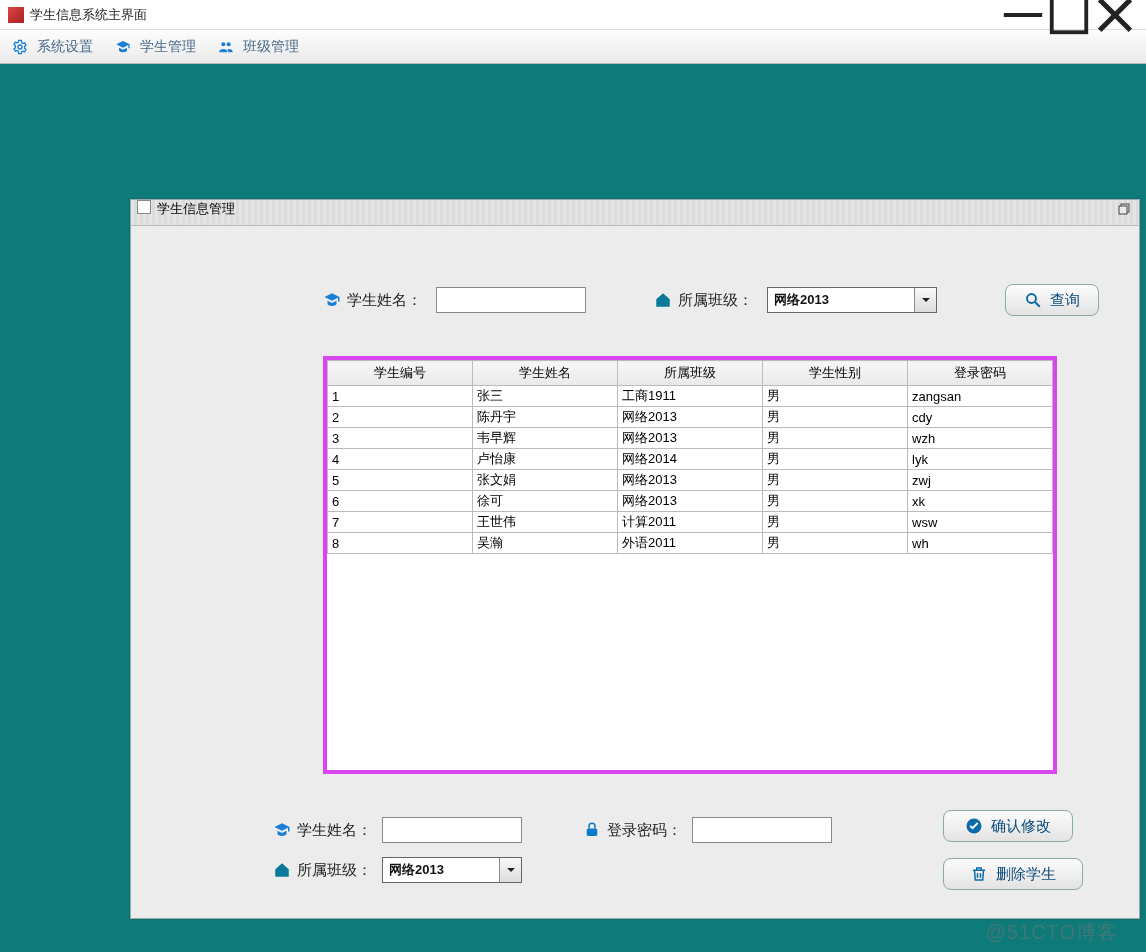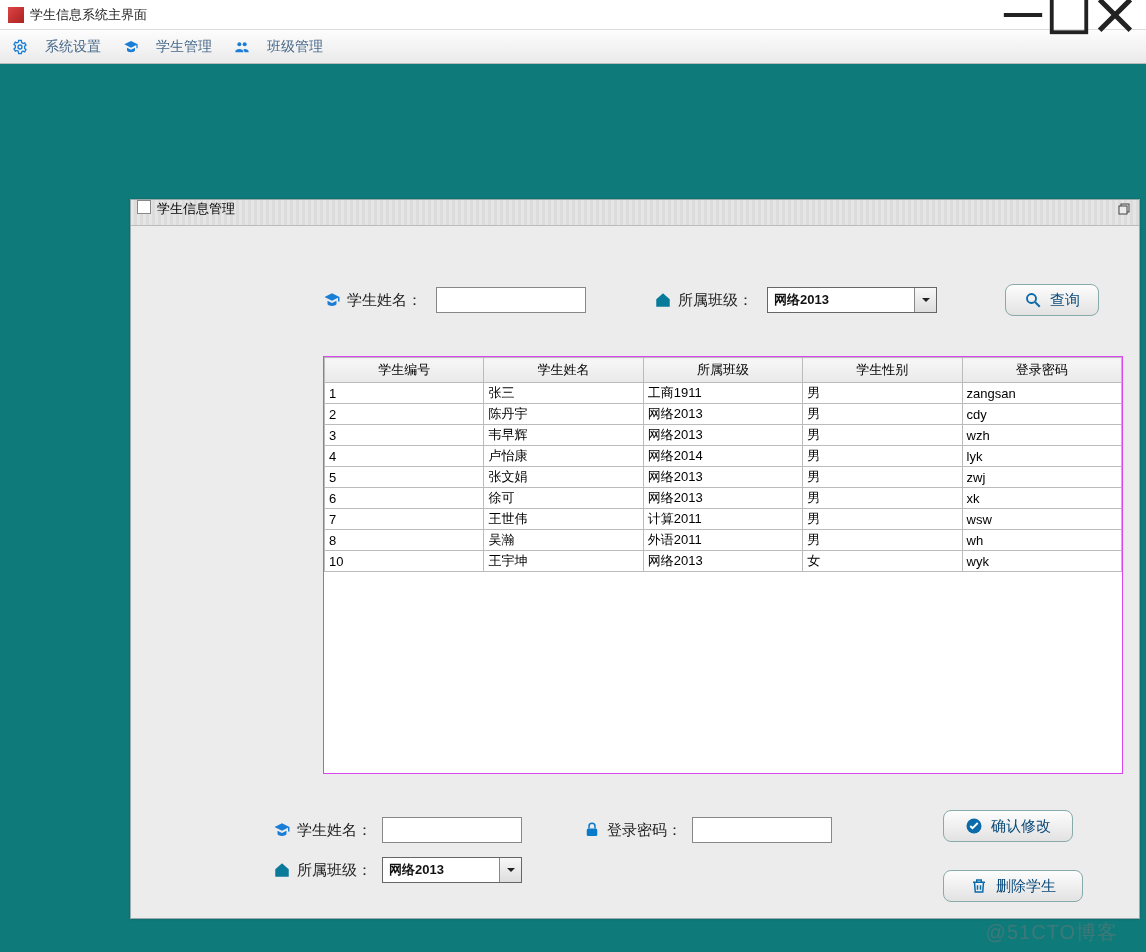--- a/index.html
+++ b/index.html
@@ -36,21 +36,21 @@
 .menubar {
   height: 34px;
   display:flex; align-items:center;
   padding: 0 8px;
   gap: 14px;
   background: linear-gradient(#fdfdfd,#eaeaea);
   border-bottom: 1px solid #bbb;
   color:#4a6a8a;
   font-size:14px;
 }
-.menubar .menu-item { display:flex; align-items:center; gap:17px; padding: 2px 4px;}
+.menubar .menu-item { display:flex; align-items:center; gap:9px; padding: 2px 4px;}
 .menubar svg { width:16px; height:16px; }
 .client-area {
   position: absolute;
   top: 64px; left:0; right:0; bottom:0;
   background: #0f7a7a;
   overflow:hidden;
 }
 .internal-window {
   position:absolute;
   left: 130px;
@@ -105,24 +105,24 @@
   padding: 0 18px;
   background: linear-gradient(#fdfdfd,#e2e2e2);
   border:1px solid #8aa;
   border-radius:8px;
   display:inline-flex; align-items:center; gap:8px;
   font-size:15px; color:#0a4a7a;
 }
 .btn svg { width:18px;height:18px; }
 .table-wrap {
   margin: 0 0 0 170px;
-  width: 800px;
+  width: 734px;
   height: 418px;
   background:#fff;
-  border:1px solid #d946ef;
+  border:4px solid #d946ef;
   overflow:auto;
 }
 table { width:100%; border-collapse: collapse; font-size:13px; table-layout:fixed;}
 th {
   background: linear-gradient(#f7f7f7,#e9e9e9);
   border:1px solid #bbb;
   padding: 3px 4px; font-weight:normal; text-align:center;
 }
 td {
   border:1px solid #bbb;
@@ -131,21 +131,21 @@
   height:20px;
 }
 .edit-panel {
   position:absolute;
   left: 22px; right:22px; bottom: 8px;
   height: 100px;
   display:flex;
 }
 .edit-left { width: 430px; padding-left:120px;}
 .edit-mid { width: 360px; }
-.edit-right { flex:1; display:flex; flex-direction:column; gap:28px; align-items:flex-start;}
+.edit-right { flex:1; display:flex; flex-direction:column; gap:16px; align-items:flex-start;}
 .edit-row { display:flex; align-items:center; gap:10px; height:40px;}
 .radio-group { display:flex; gap:14px; align-items:center;}
 .radio-item { display:flex; align-items:center; gap:4px;}
 .radio-dot {
   width:14px;height:14px;border:1px solid #555;border-radius:50%;
   display:flex;align-items:center;justify-content:center;
 }
 .radio-dot.checked::after{
   content:""; width:6px;height:6px;border-radius:50%;background:#222;
 }
@@ -322,27 +322,20 @@
                 <td>男</td>
                 <td>wsw</td>
               </tr>
               <tr>
                 <td>8</td>
                 <td>吴瀚</td>
                 <td>外语2011</td>
                 <td>男</td>
                 <td>wh</td>
               </tr>
-              <tr>
-                <td>10</td>
-                <td>王宇坤</td>
-                <td>网络2013</td>
-                <td>女</td>
-                <td>wyk</td>
-              </tr>
             </tbody>
         </table>
       </div>
 
       <div class="edit-panel">
         <div class="edit-left">
           <div class="edit-row">
             <span class="lbl">
               <svg viewBox="0 0 24 24" fill="#1b7ed6">
                   <path d="M12 3 2 8l10 5 8-4v5h2V8z"></path>

